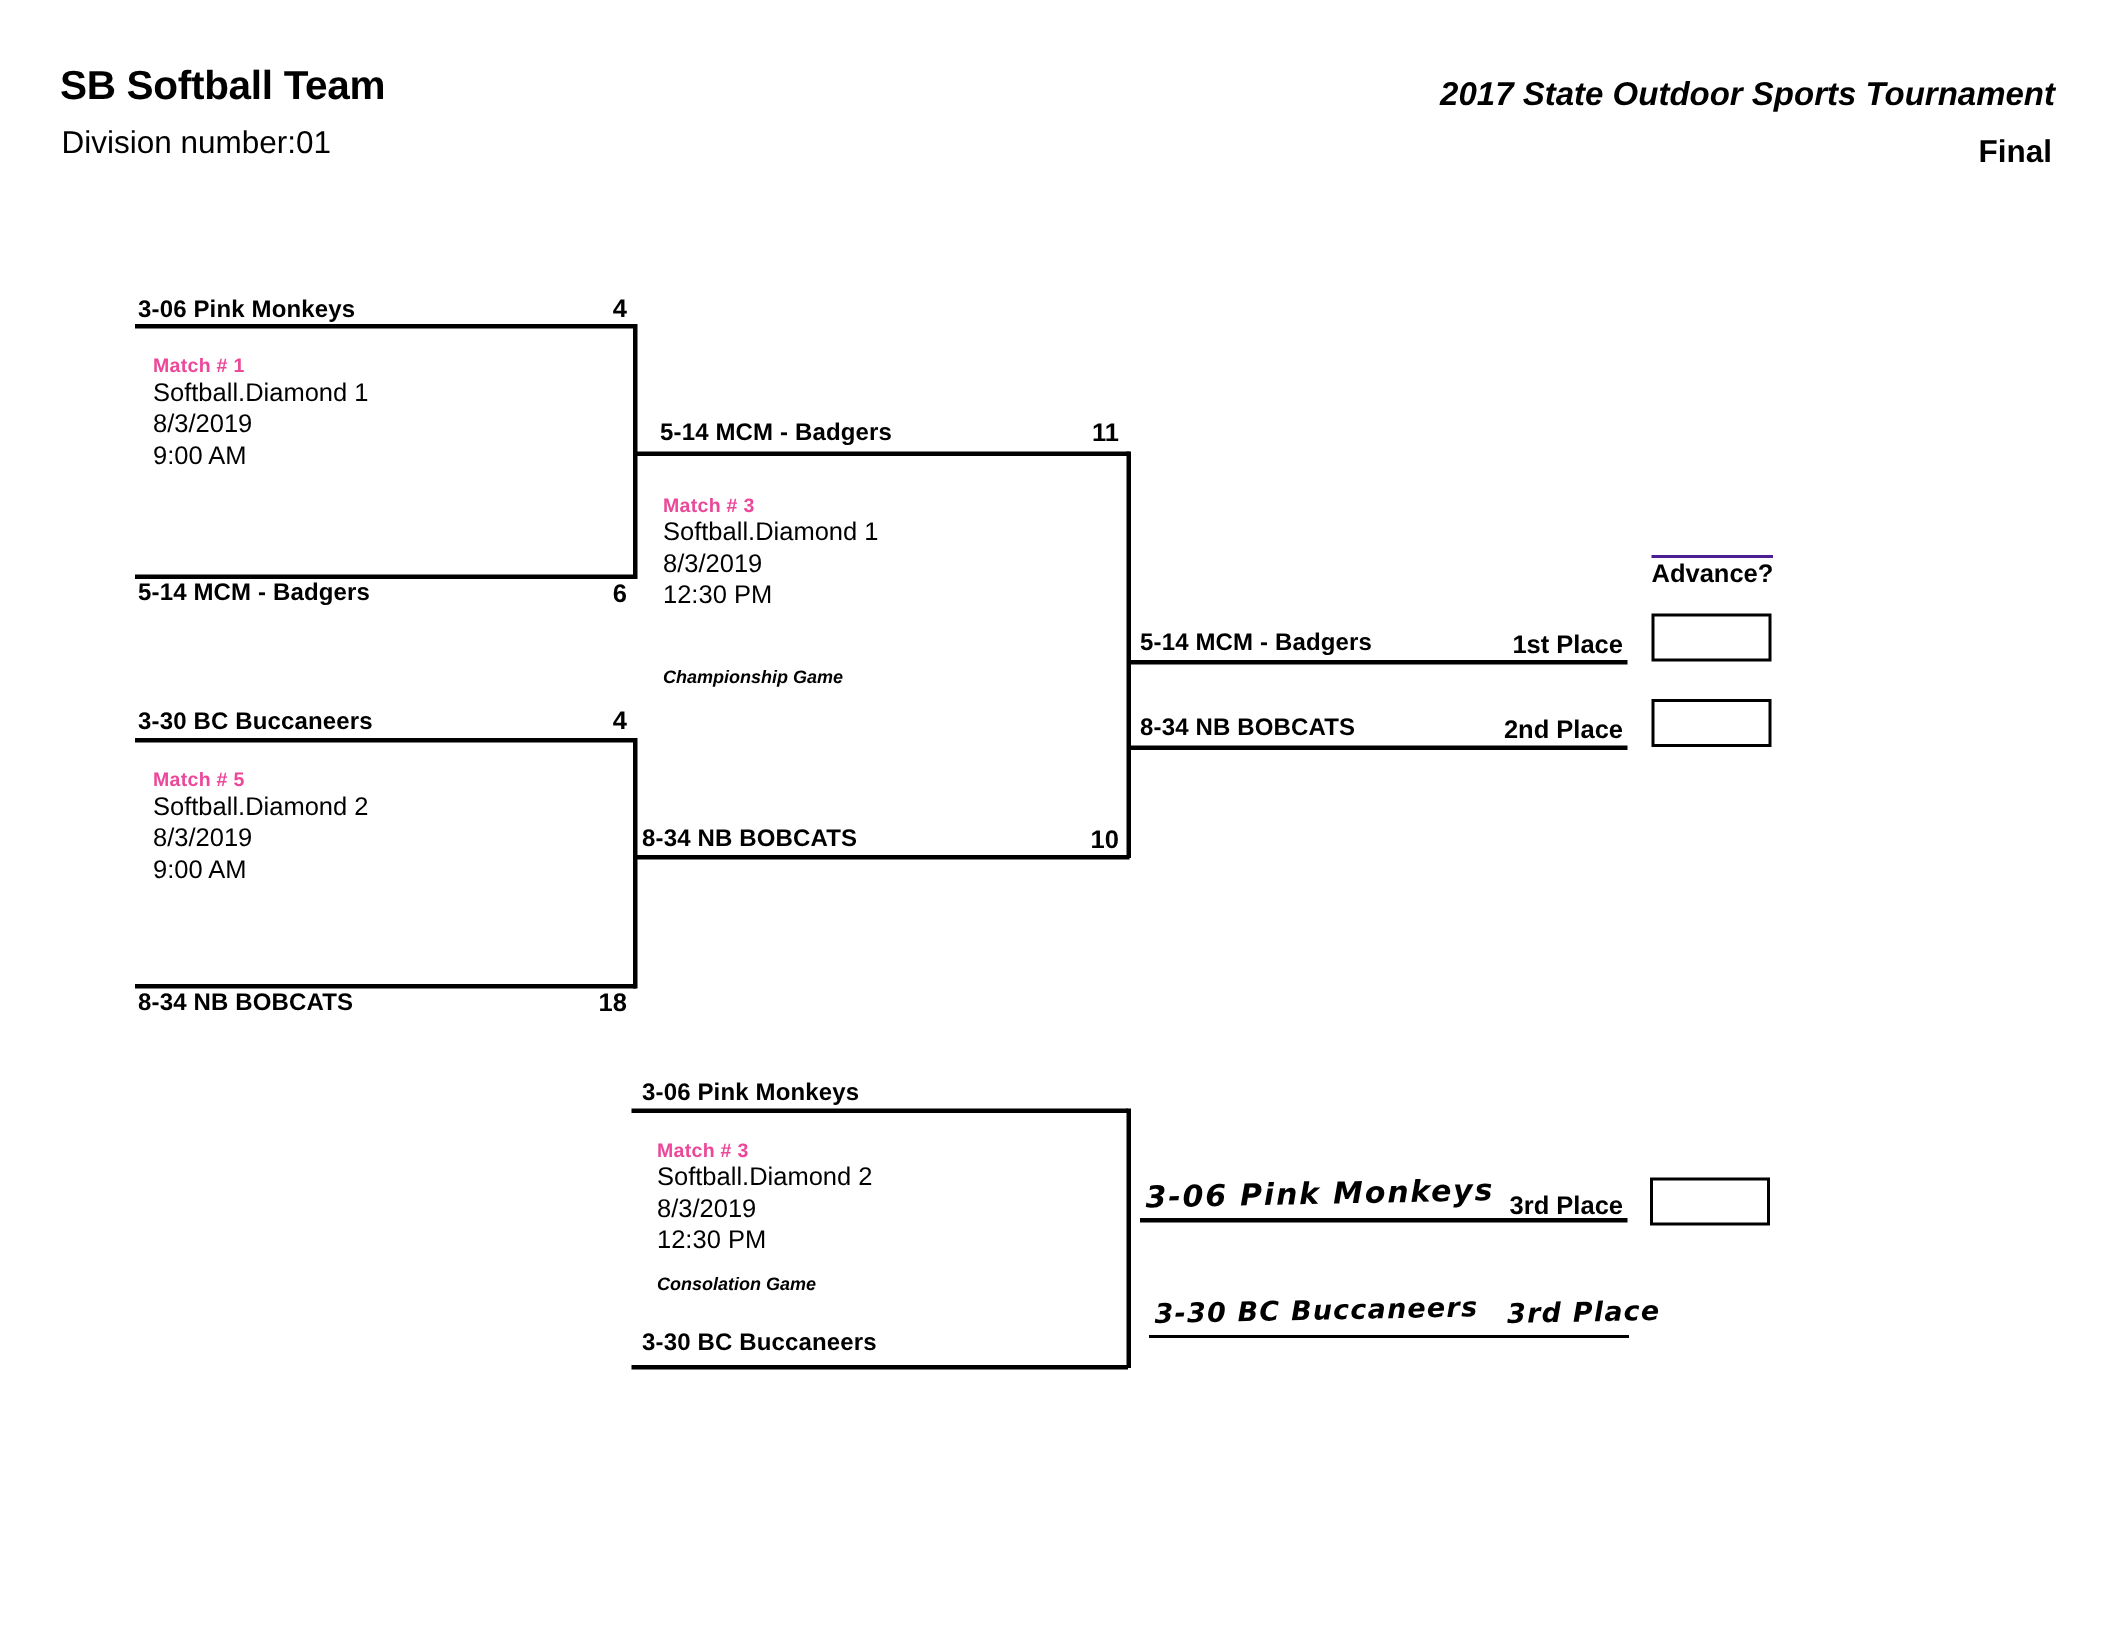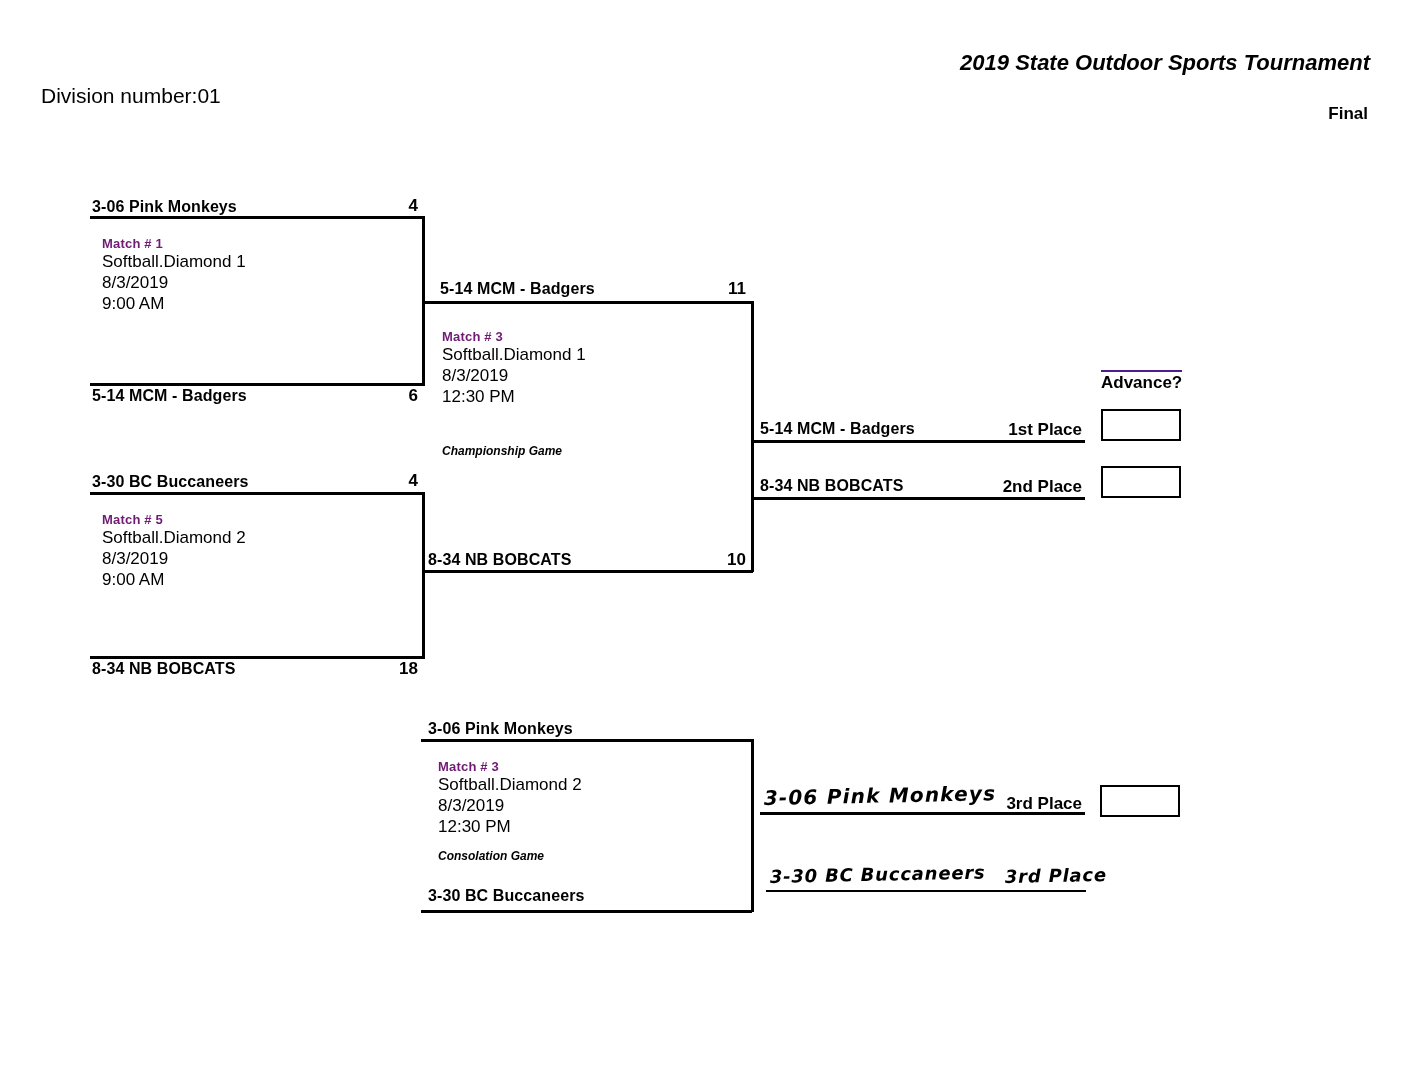--- a/index.html
+++ b/index.html
@@ -38,22 +38,22 @@
     position: absolute;
     right: 38px; top: 50px;
     font-size: 22px;
     font-weight: bold;
     font-style: italic;
     white-space: nowrap;
     text-align: right;
   }
   #hdr-round {
     position: absolute;
-    right: 40px; top: 104px;
-    font-size: 17px;
+    right: 40px; top: 90px;
+    font-size: 21px;
     font-weight: bold;
     white-space: nowrap;
     text-align: right;
   }
 
   
   .hline {
     position: absolute;
     height: 0;
     border-top: 3px solid #000;
@@ -83,21 +83,21 @@
 
   
   .match-info {
     position: absolute;
     white-space: nowrap;
     line-height: 1.0;
   }
   .match-no {
     font-size: 13px;
     font-weight: bold;
-    color: #701a75;
+    color: #ec4899;
     letter-spacing: 0.2px;
     margin-bottom: 3px;
     display: block;
   }
   .match-line {
     font-size: 17px;
     font-weight: normal;
     display: block;
     margin-bottom: 4px;
   }
@@ -144,22 +144,23 @@
     transform: rotate(-1.2deg);
     transform-origin: left bottom;
   }
   .hand.small { font-size: 18px; letter-spacing: 0.8px; }
 </style>
 </head>
 <body>
 
 <div id="page">
 
+  <div id="hdr-team">SB Softball Team</div>
   <div id="hdr-div">Division number:01</div>
-  <div id="hdr-tourn">2019 State Outdoor Sports Tournament</div>
+  <div id="hdr-tourn">2017 State Outdoor Sports Tournament</div>
   <div id="hdr-round">Final</div>
 
   <div class="hline" style="left:90px; top:216px; width:334px;"></div>
   <div class="team" style="left:92px; top:198px;">3-06 Pink Monkeys</div>
   <div class="score" style="left:368px; top:196px; width:50px;">4</div>
 
   <div class="hline" style="left:90px; top:383px; width:334px;"></div>
   <div class="team" style="left:92px; top:387px;">5-14 MCM - Badgers</div>
   <div class="score" style="left:368px; top:386px; width:50px;">6</div>
 

